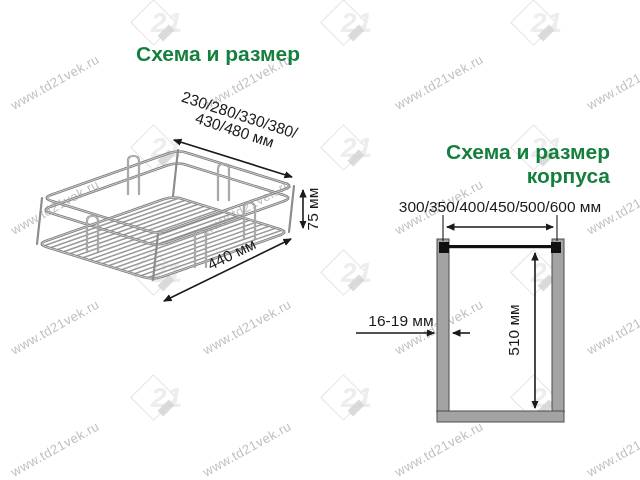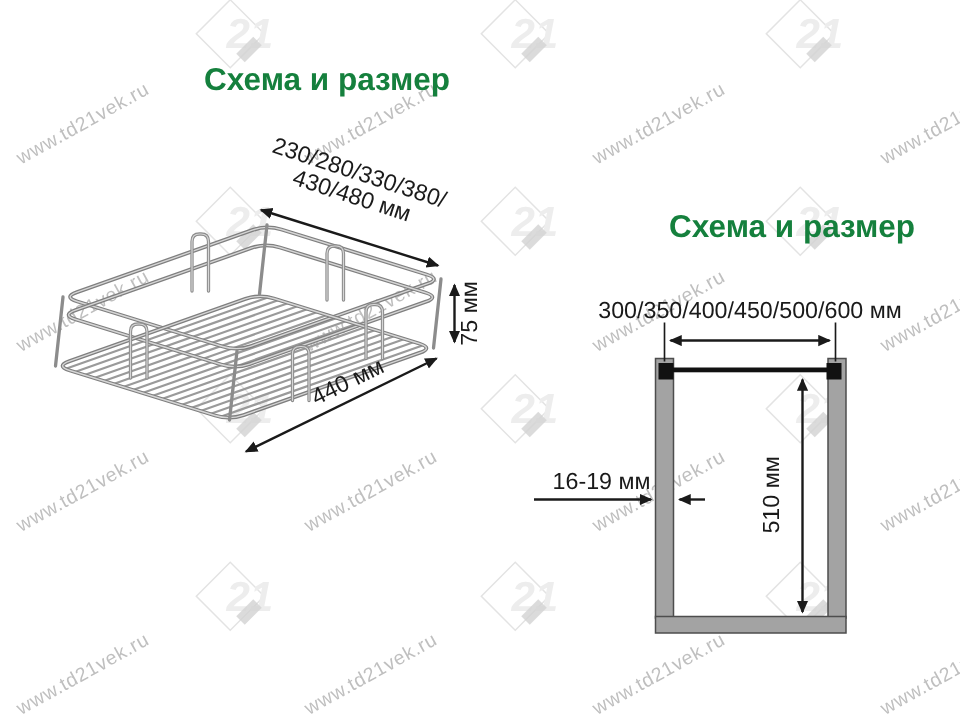--- a/index.html
+++ b/index.html
@@ -123,20 +123,21 @@
         <span class="smudge"></span>
       </div>
     </div>
 
   <div id="basket-title" class="section-title">
     <div>Схема и размер</div>
   </div>
 
   <div id="cabinet-title" class="section-title">
     <div>Схема и размер</div>
+    <div>корпуса</div>
   </div>
 
   <svg id="diagrams" width="640" height="480" viewBox="0 0 640 480">
     <defs>
       <marker id="ah" orient="auto-start-reverse" markerWidth="10" markerHeight="9" refX="7.5" refY="3.75" markerUnits="userSpaceOnUse">
         <path d="M0,0 L8.5,3.75 L0,7.5 Z" fill="#1a1a1a"></path>
       </marker>
     </defs>
 
     <g>

